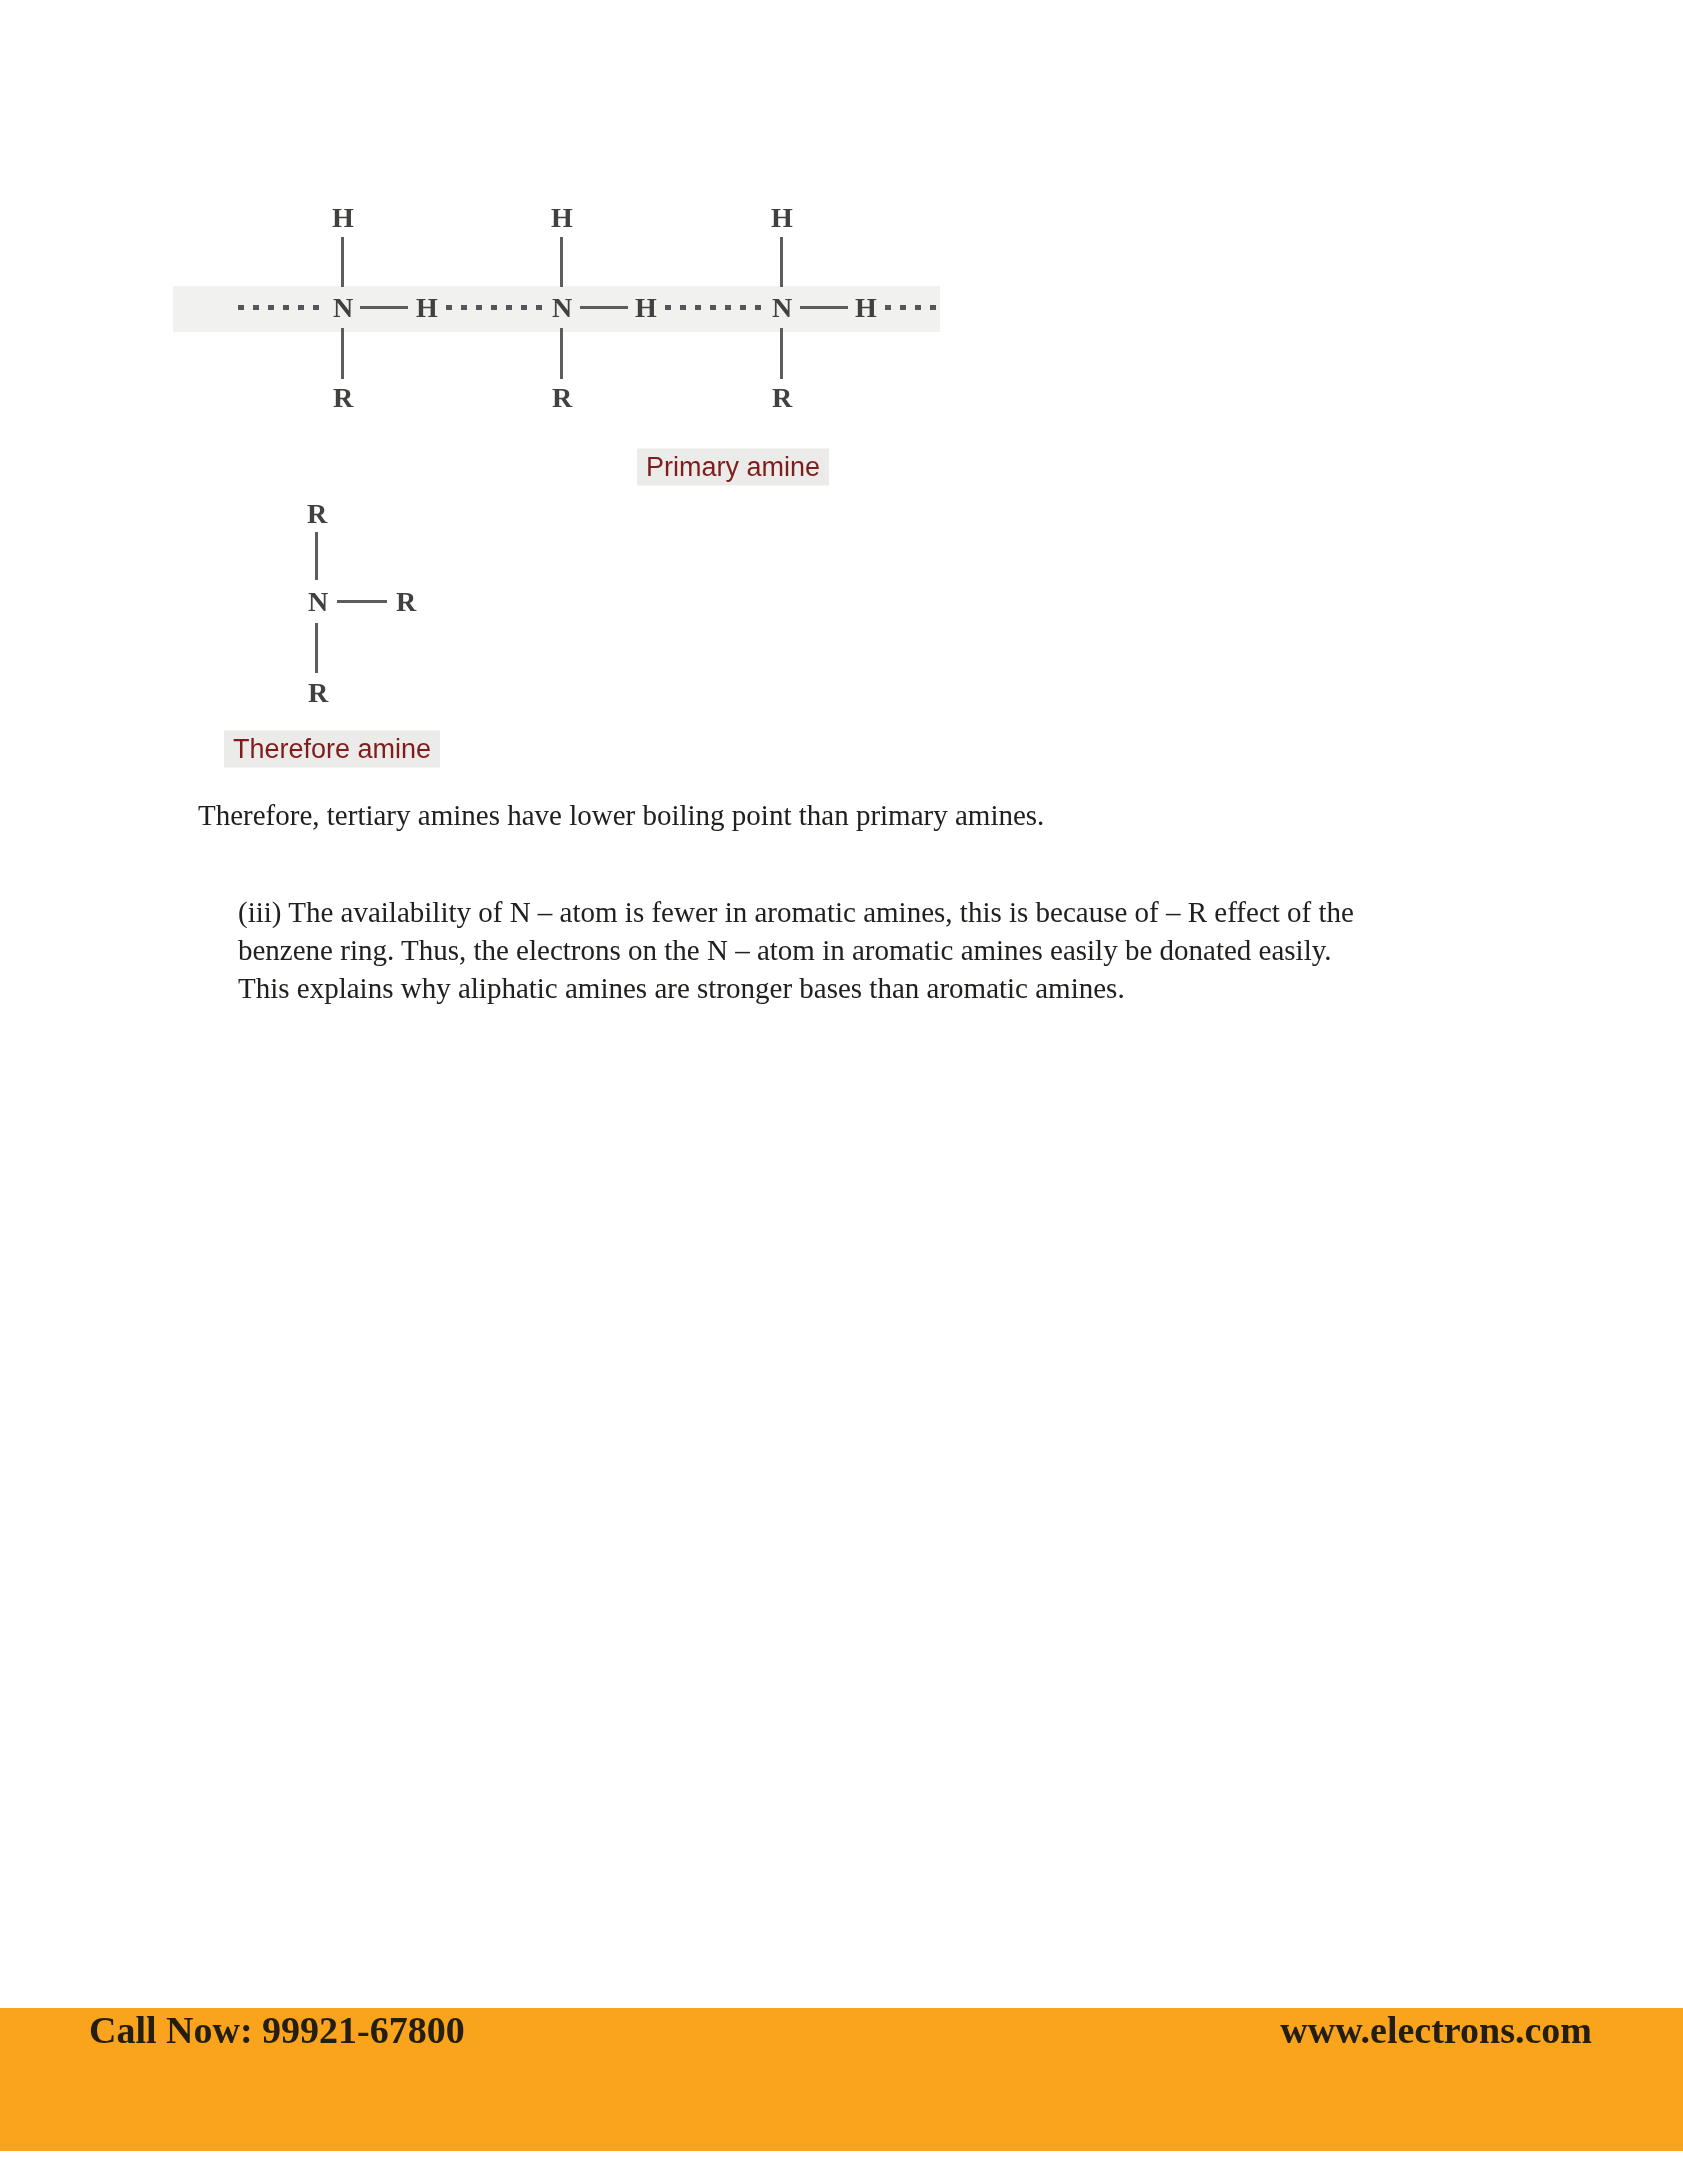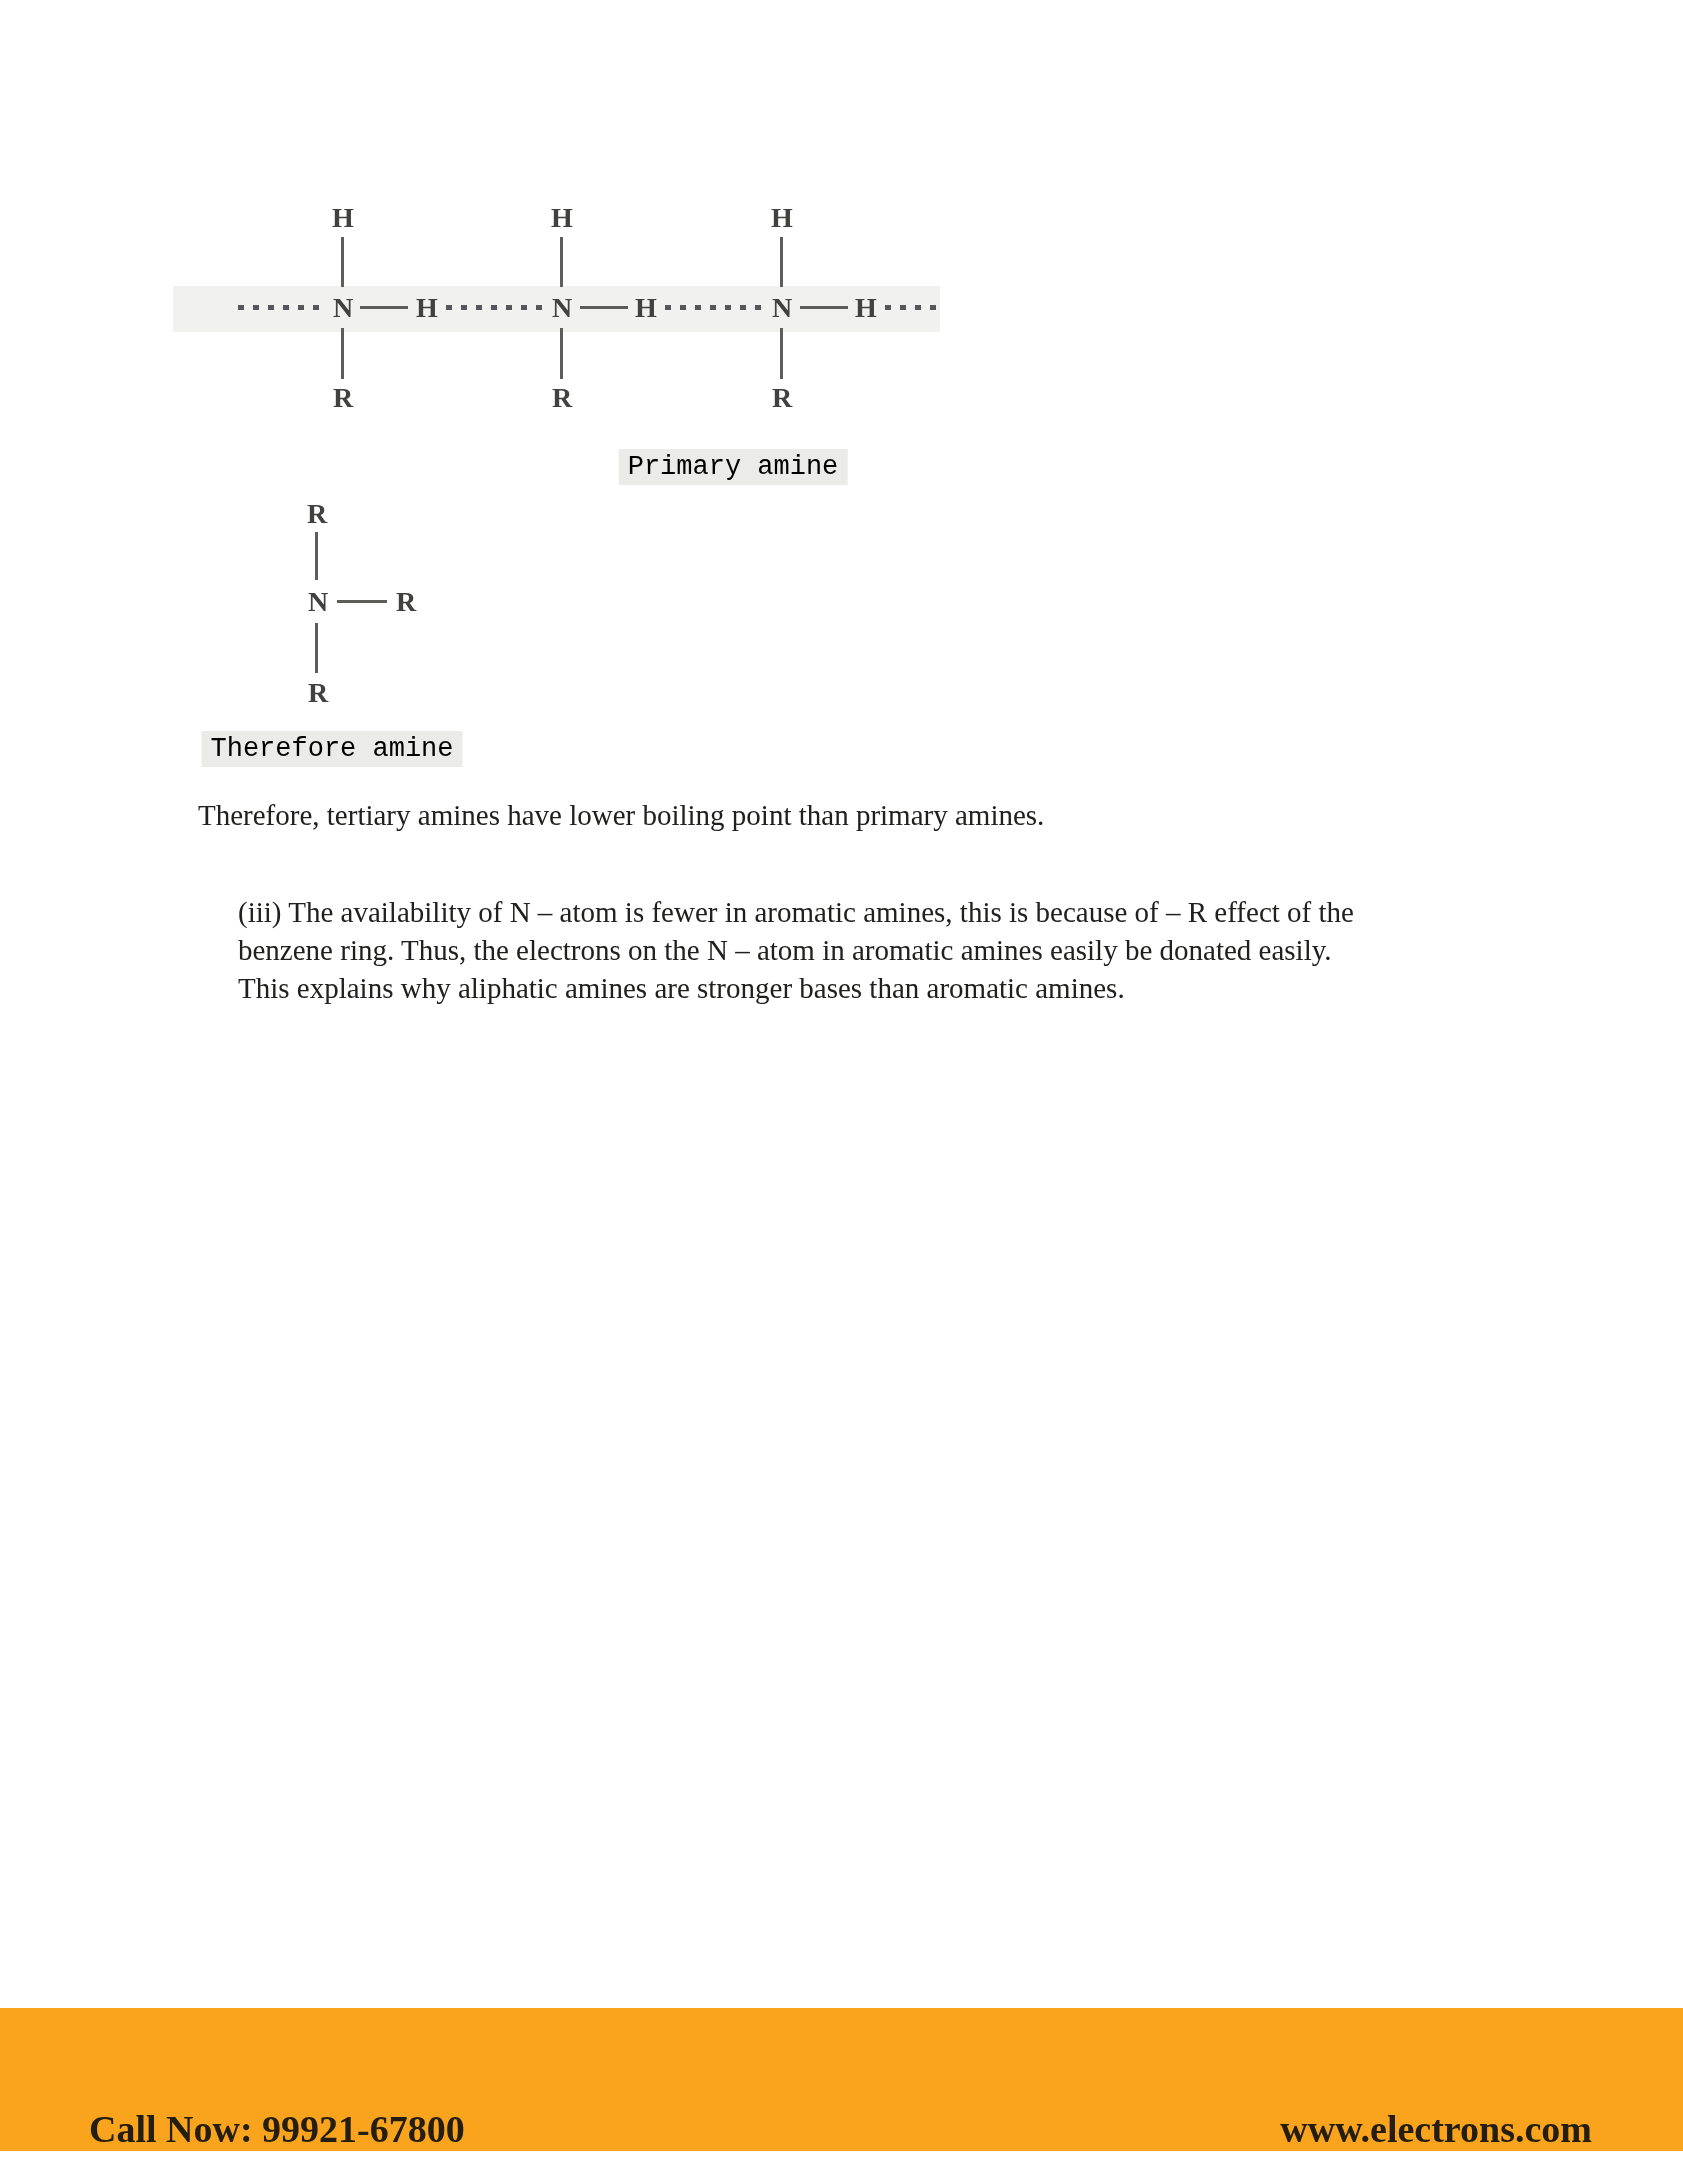--- a/index.html
+++ b/index.html
@@ -42,23 +42,23 @@
     z-index: 1;
   }
   .rowband {
     position: absolute;
     background: #f1f1ef;
     z-index: 0;
   }
   .fig-label {
     position: absolute;
     transform: translate(-50%, -50%);
-    font-family: Liberation Mono, monospace;
+    font-family: Liberation Sans, sans-serif;
     font-size: 27px;
-    color: #000000;
+    color: #7f1d1d;
     background: #ebebe9;
     padding: 3px 9px;
     white-space: nowrap;
     z-index: 2;
   }
   
   .para {
     position: absolute;
     left: 198px;
     font-size: 29px;
@@ -68,21 +68,21 @@
   }
   
   .footer-bar {
     position: absolute;
     left: 0;
     top: 2008px;
     width: 1683px;
     height: 143px;
     background: #faa41e;
     display: flex;
-    align-items: flex-end;
+    align-items: flex-start;
     justify-content: space-between;
     padding: 0 91px 0 89px;
     box-sizing: border-box;
   }
   .footer-bar .phone,
   .footer-bar .site {
     font-family: "Liberation Serif", serif;
     font-weight: 700;
     font-size: 38px;
     color: #231e0f;

